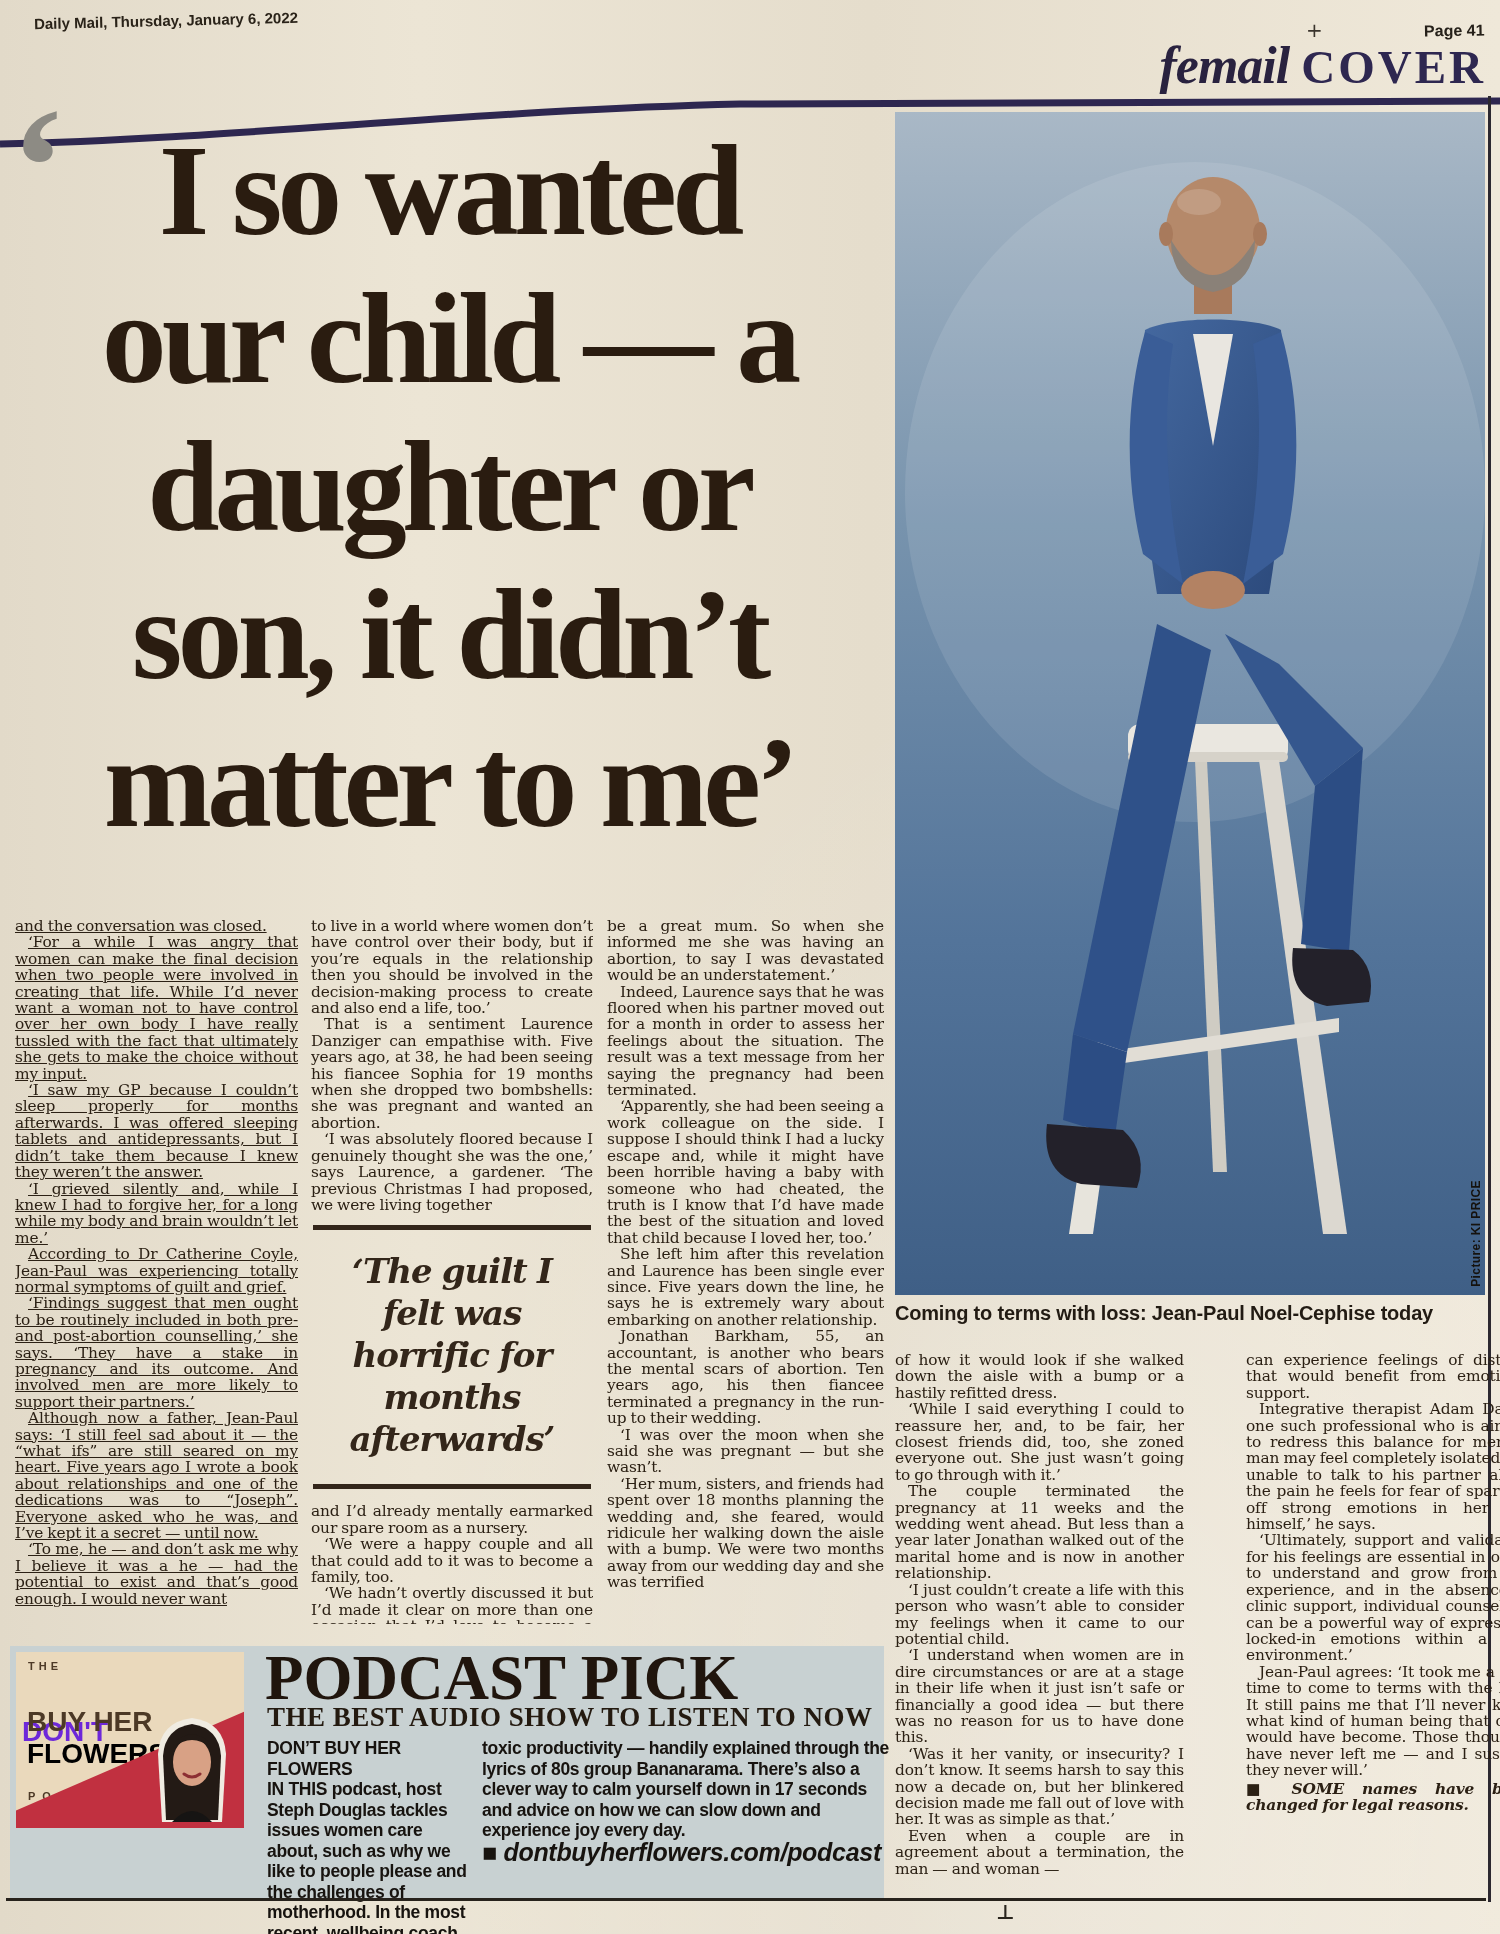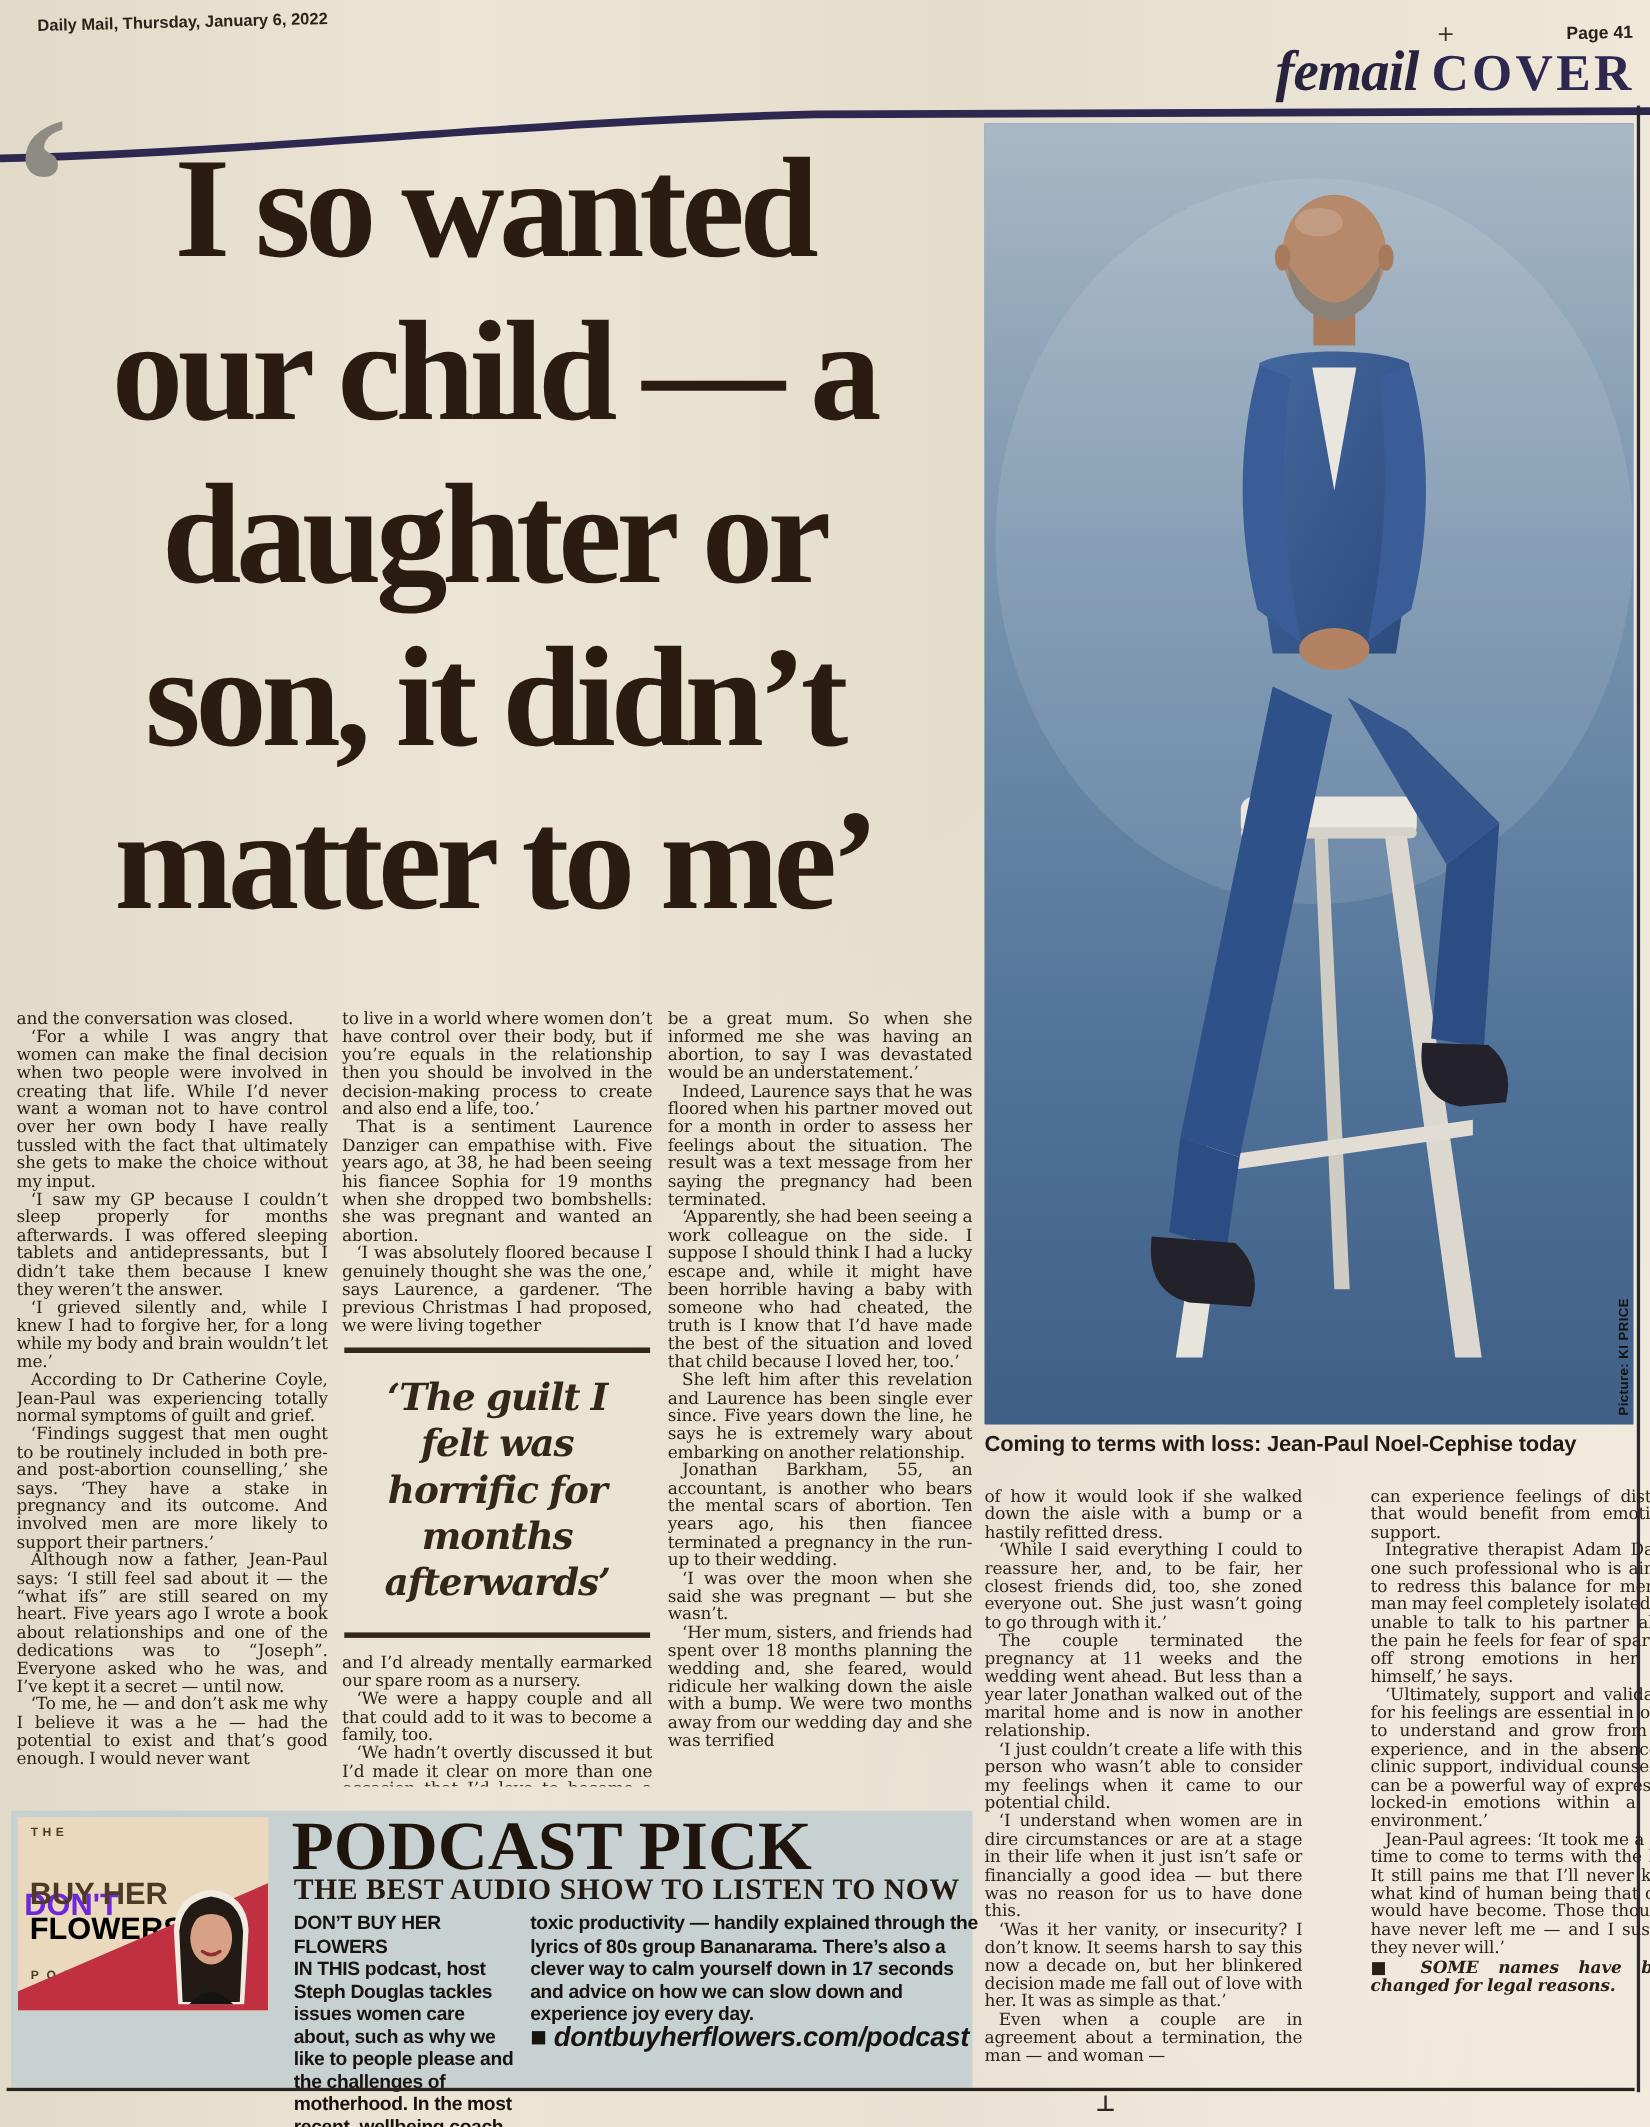--- a/index.html
+++ b/index.html
@@ -33,21 +33,21 @@
   .photo { position:absolute; left:895px; top:112px; width:590px; height:1183px; background:#6b88a8; }
   .credit { position:absolute; right:2px; bottom:8px; writing-mode:vertical-rl; transform:rotate(180deg);
     font:700 12px "Liberation Sans", sans-serif; color:#15120e; letter-spacing:.4px; }
   .caption { position:absolute; left:895px; top:1302px; width:590px;
     font:700 20px "Liberation Sans", sans-serif; color:#221b13; letter-spacing:-.2px; }
   
   .col { position:absolute; font-size:15.4px; line-height:16.4px; text-align:justify;
     letter-spacing:-.15px; word-spacing:-.6px; color:#2b2014; overflow:hidden; }
   .col p { margin:0; text-indent:13px; }
   .col p.noindent { text-indent:0; }
-  .col1 { left:15px;  top:918px;  width:283px; height:706px; }
+  .col1 { left:15px;  top:918px;  width:283px; height:706px;text-decoration:underline; }
   .col2 { left:311px; top:918px;  width:282px; height:706px; }
   .col3 { left:607px; top:918px;  width:277px; height:706px; }
   .col4 { left:895px; top:1352px; width:289px; height:552px; }
   .col5 { left:1246px;top:1352px; width:287px; height:552px; }
   .pullquote { margin:12px 2px 14px; border-top:5px solid #33261a; border-bottom:5px solid #33261a;
     padding:20px 8px 24px; text-align:center; text-indent:0;
     font:italic 700 34px/42px "DejaVu Serif", serif; color:#33261a; letter-spacing:-1px; }
   .footnote { font-style:italic; font-weight:700; text-indent:0 !important; margin-top:2px !important; }
   
   .podcast-panel { position:absolute; left:10px; top:1646px; width:874px; height:252px; background:#c8d1d2; }

